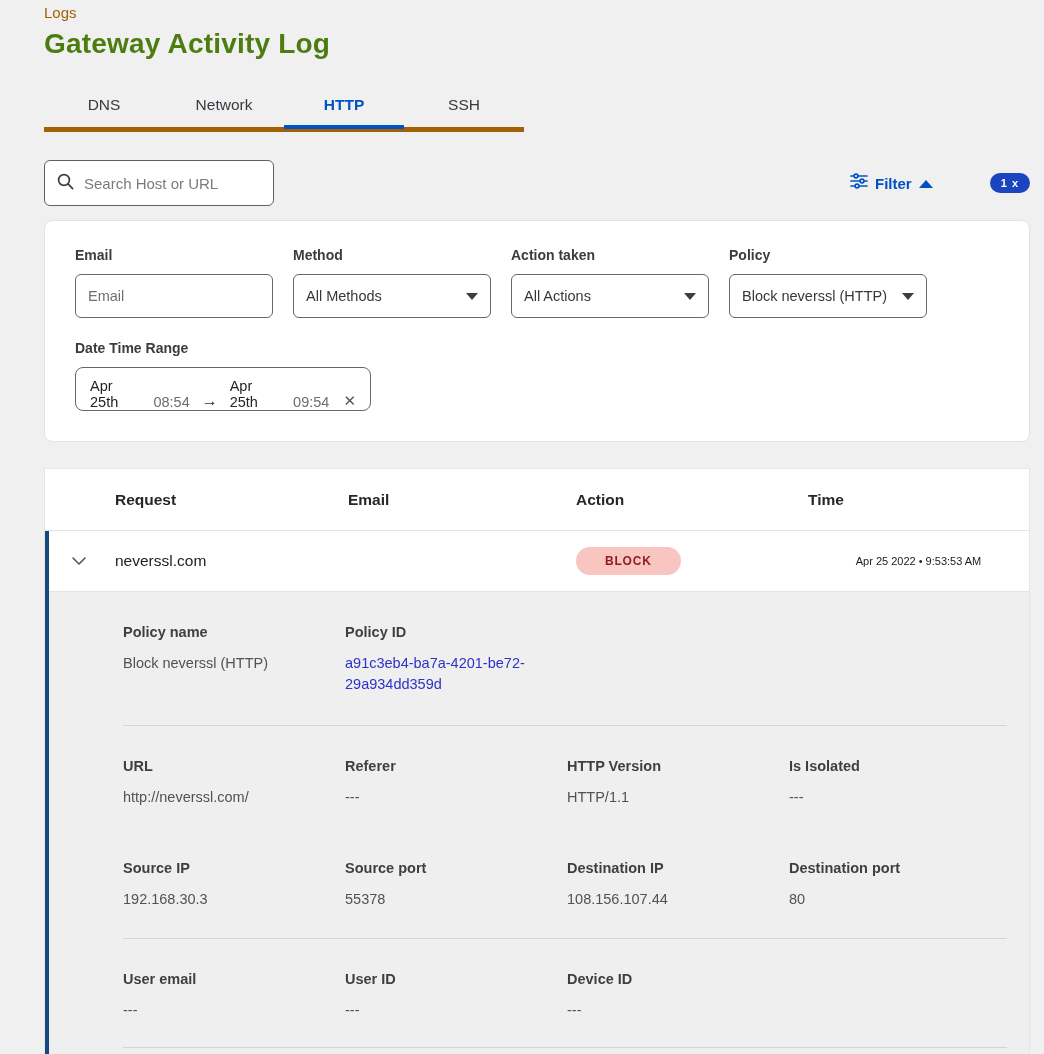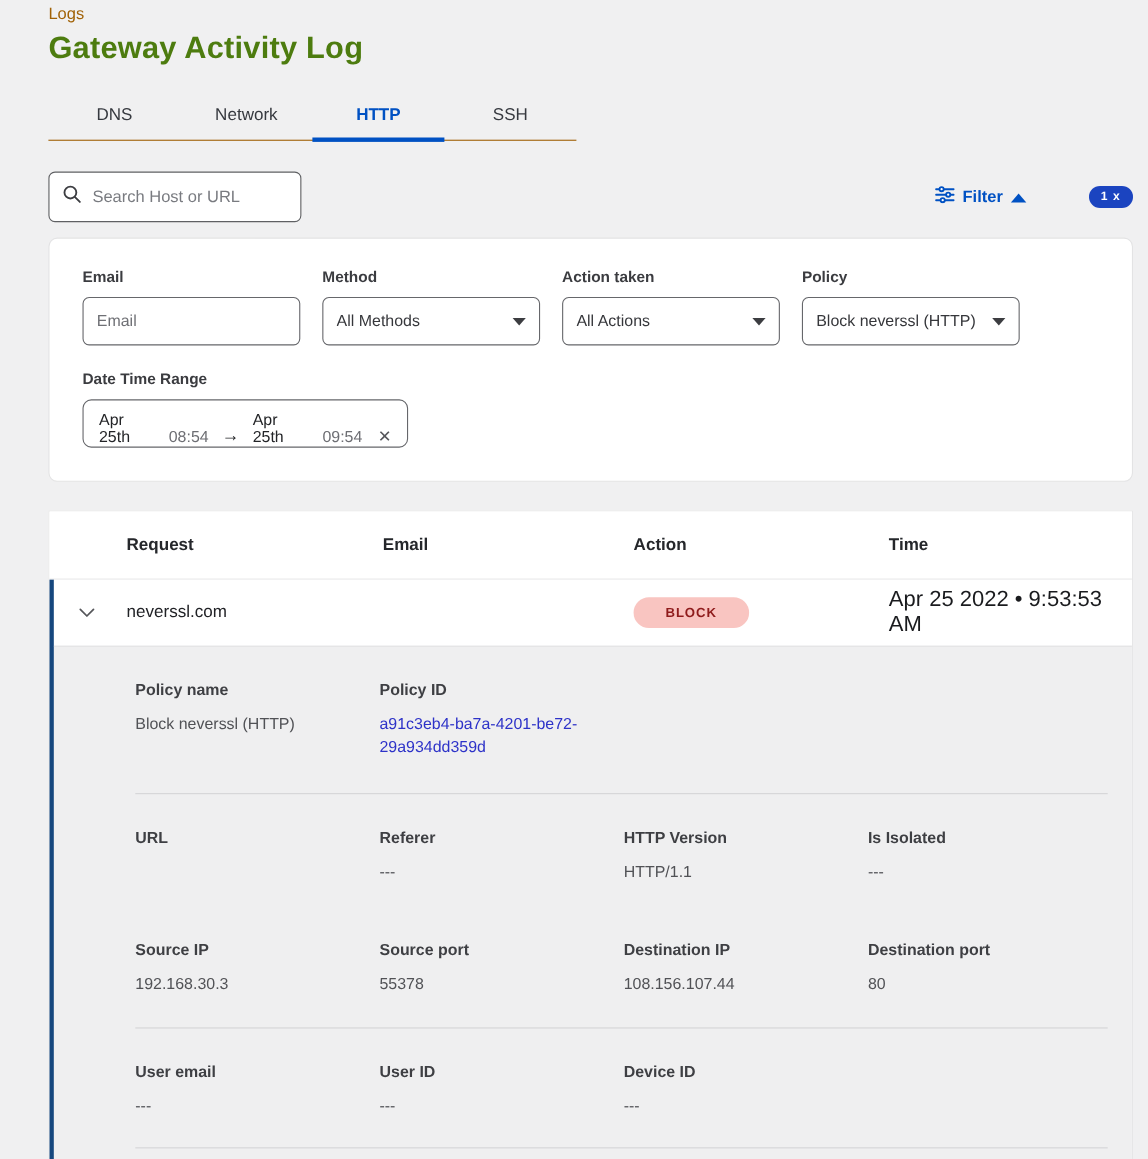--- a/index.html
+++ b/index.html
@@ -9,21 +9,21 @@
     background:#f0f0f1;
     color:#28292d;
   }
   .content { padding:0 14px 0 44px; }
 
   
   .breadcrumb { font-size:15px; color:#a16207; padding-top:4px; }
   .page-title { font-size:28px; font-weight:bold; color:#4d7c0f; margin-top:7px; letter-spacing:.2px; }
 
   
-  .tabs { display:flex; width:480px; margin-top:26px; border-bottom:1px solid #a16207; }
+  .tabs { display:flex; width:480px; margin-top:26px; border-bottom:5px solid #a16207; }
   .tab {
     width:120px; text-align:center; font-size:15.5px; color:#36393f;
     padding:10px 0 13px; cursor:pointer; position:relative;
   }
   .tab.active { color:#0051c3; font-weight:bold; }
   .tab.active::after {
     content:""; position:absolute; left:0; right:0; bottom:-2px; height:4px; background:#0051c3;
   }
 
   
@@ -94,21 +94,21 @@
   .thead { height:62px; padding-left:26px; border-bottom:1px solid #e3e3e4; background:#fff; }
   .th { font-size:15.5px; font-weight:bold; color:#25272b; }
   .expanded-wrap { border-left:4px solid #16477e; }
   .trow { height:60px; padding-left:22px; background:#fff; cursor:pointer; }
   .chevron { color:#55565a; display:flex; align-items:center; }
   .cell-request { font-size:15.5px; color:#212226; }
   .badge-block {
     display:inline-block; background:#f9c5c1; color:#8f1c1c; font-size:12px; font-weight:bold;
     letter-spacing:.8px; border-radius:14px; padding:7px 29px;
   }
-  .cell-time { font-size:20px; color:#1a1b1e; }
+  .cell-time { font-size:11px; color:#1a1b1e;text-align:center; }
 
   
   .details {
     background:#efeff0; padding:0 22px 0 74px; border-top:1px solid #e3e3e4;
   }
   .dgrid { display:grid; grid-template-columns:222px 222px 222px auto; }
   .dlabel { font-size:14.5px; font-weight:bold; color:#3e3f43; margin-bottom:13px; }
   .dvalue { font-size:14.5px; color:#515256; line-height:1.45; }
   .dvalue a, .policy-link { color:#2d32c8; text-decoration:none; cursor:pointer; }
   .sec { padding:32px 0 26px; }
@@ -238,20 +238,21 @@
           </div>
           <div></div>
             <div></div>
         </div>
 
         <div class="divider"></div>
 
         <div class="dgrid sec">
           <div>
               <div class="dlabel">URL</div>
+               <div class="dvalue">http://neverssl.com/</div>
             </div>
           <div>
               <div class="dlabel">Referer</div>
                <div class="dvalue">---</div>
             </div>
           <div>
               <div class="dlabel">HTTP Version</div>
                <div class="dvalue">HTTP/1.1</div>
             </div>
           <div>

